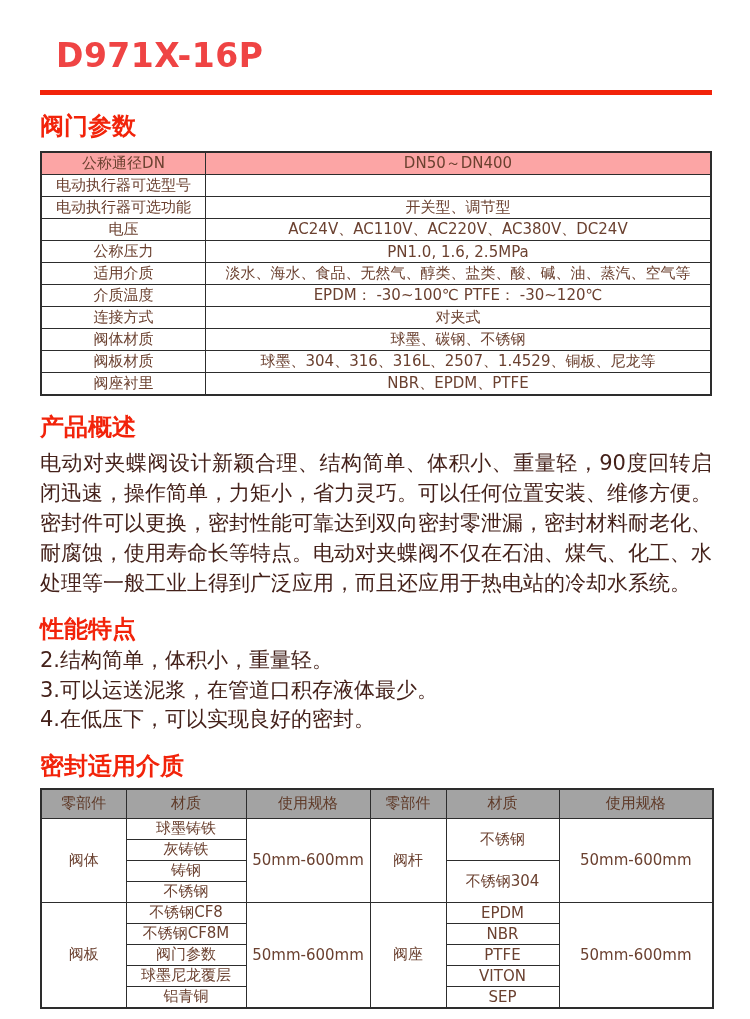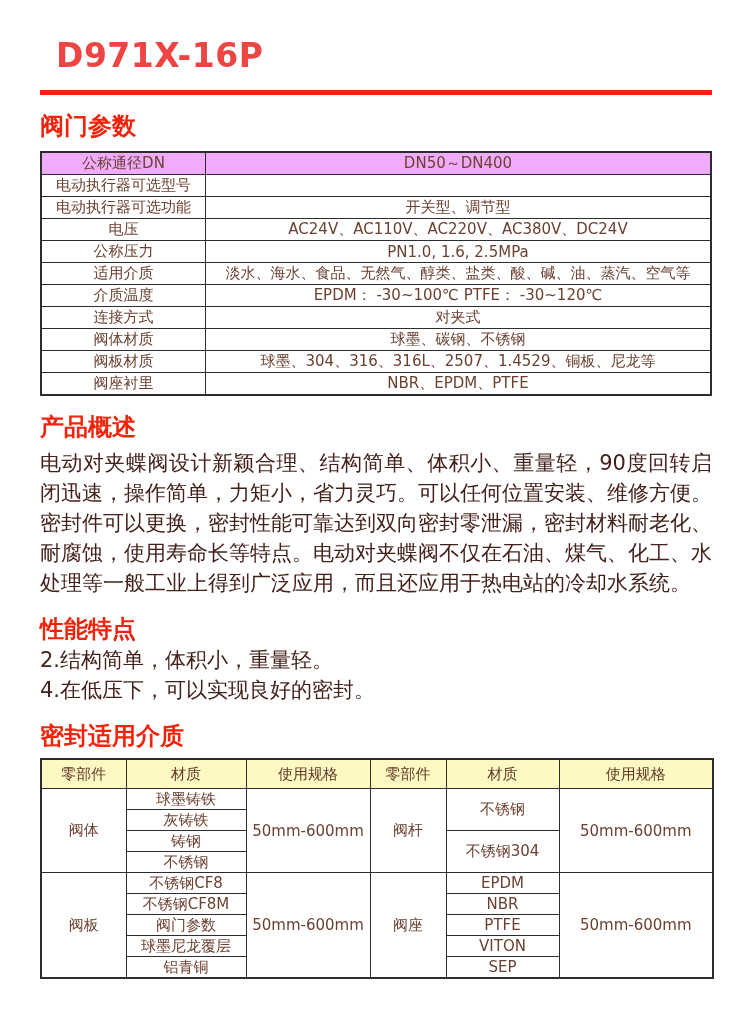--- a/index.html
+++ b/index.html
@@ -17,31 +17,31 @@
   .sec-h {
     margin:17px 0 0 0; color:#f2230a; font-size:24px; font-weight:bold;
     line-height:28px;
   }
   table { border-collapse:collapse; table-layout:fixed; width:672px; }
   .t1 { margin-top:11px; font-size:15px; color:#6b4130; border:2px solid #2d2d2d; }
   .t1 td {
     border:1px solid #2d2d2d; height:21px; text-align:center;
     padding:0 4px; overflow:hidden; white-space:nowrap;
   }
-  .t1 tr.hl td { background:#f0abfc; }
+  .t1 tr.hl td { background:#fca5a5; }
   .t1 .c-label { width:155px; }
   .overview-text {
     margin:7px 0 0 0; color:#44211a; font-size:21px; line-height:30px;
     text-align:justify;
   }
   .features { margin-top:3px; }
   .feature { color:#44211a; font-size:21px; line-height:29.5px; }
   .t2 { margin-top:8px; font-size:15px; color:#6b4130; border:2px solid #2d2d2d; }
   .t2 th {
-    background:#fef9c3; border:1px solid #2d2d2d; height:28px;
+    background:#a3a3a3; border:1px solid #2d2d2d; height:28px;
     font-weight:normal; color:#5f3a28; padding:0 2px;
   }
   .t2 td {
     border:1px solid #2d2d2d; height:20px; text-align:center;
     padding:0 2px; overflow:hidden; white-space:nowrap;
   }
 </style>
 </head>
 <body>
 
@@ -100,20 +100,21 @@
       </tr>
     </tbody>
   </table>
 
   <h2 class="sec-h">产品概述</h2>
   <p class="overview-text">电动对夹蝶阀设计新颖合理、结构简单、体积小、重量轻，90度回转启闭迅速，操作简单，力矩小，省力灵巧。可以任何位置安装、维修方便。密封件可以更换，密封性能可靠达到双向密封零泄漏，密封材料耐老化、耐腐蚀，使用寿命长等特点。电动对夹蝶阀不仅在石油、煤气、化工、水处理等一般工业上得到广泛应用，而且还应用于热电站的冷却水系统。</p>
 
   <h2 class="sec-h">性能特点</h2>
   <div class="features">
     <div class="feature">2.结构简单，体积小，重量轻。</div>
+    <div class="feature">3.可以运送泥浆，在管道口积存液体最少。</div>
     <div class="feature">4.在低压下，可以实现良好的密封。</div>
   </div>
 
   <h2 class="sec-h">密封适用介质</h2>
 
   <table class="t2">
     <colgroup>
       <col style="width:85px">
         <col style="width:120px">
         <col style="width:124px">

